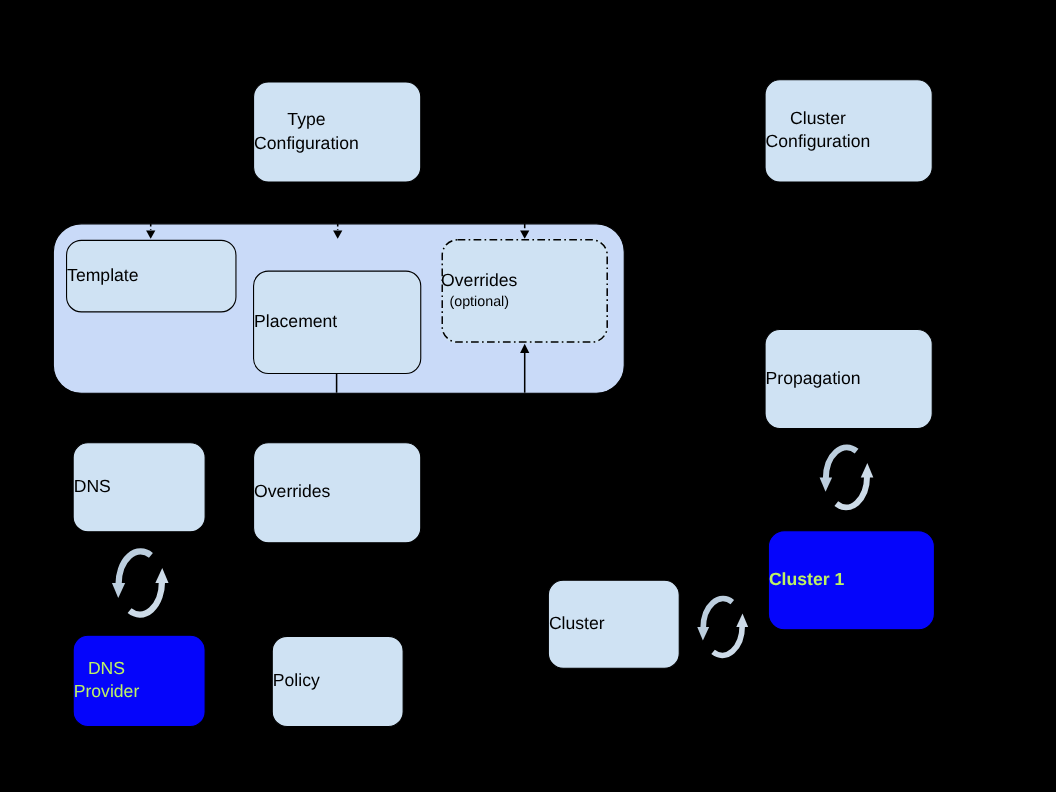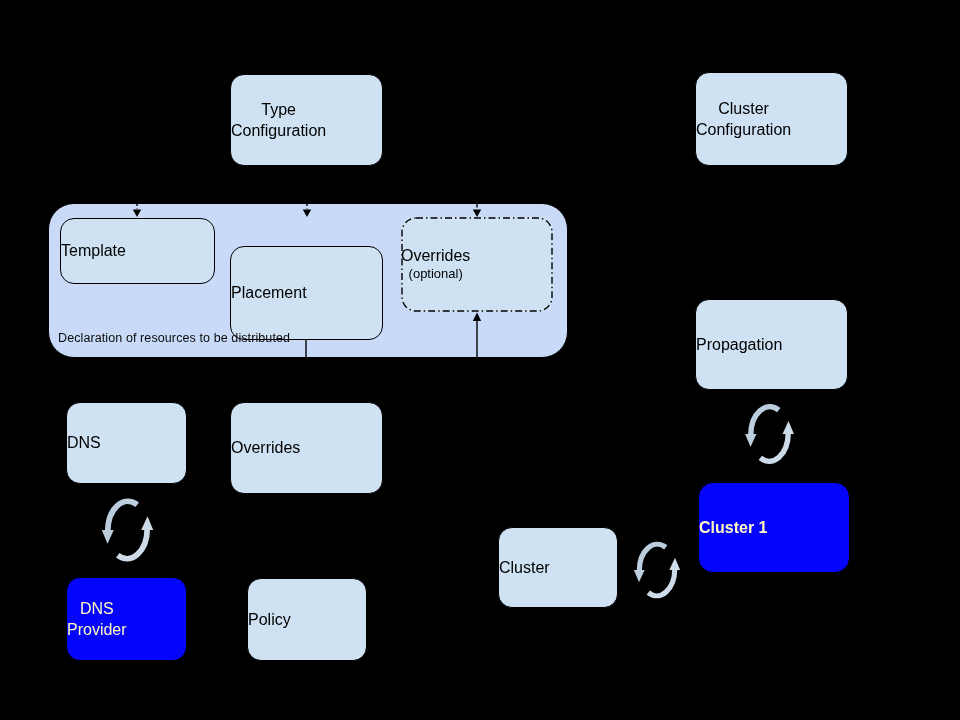--- a/index.html
+++ b/index.html
@@ -7,21 +7,21 @@
     position:relative;width:960px;height:720px;background:#000;overflow:hidden;
     font-family:"Liberation Sans","DejaVu Sans",sans-serif;color:#000;
   }
   .box{
     position:absolute;display:flex;align-items:center;justify-content:flex-start;
     text-align:center;border:1.4px solid #000;border-radius:14px;
     font-size:16px;line-height:1.32;box-sizing:border-box;
   }
   .lbl{white-space:pre-line;}
   .light{background:#cfe2f3;}
-  .blue{background:#0505fb;color:#fef9c3;}
+  .blue{background:#0505fb;color:#bef264;}
   .bold{font-weight:bold;}
   .group-box{
     position:absolute;left:48px;top:203px;width:520px;height:155px;
     background:#c9daf8;border:1.5px solid #000;border-radius:26px;box-sizing:border-box;
   }
   .caption{
     position:absolute;left:58px;top:331px;font-size:12.5px;color:#0a0a0a;letter-spacing:0.1px;
   }
   .overrides-box{border:none;}
   .ov-border{position:absolute;left:0;top:0;width:100%;height:100%;pointer-events:none;}
@@ -83,21 +83,20 @@
   <div class="box light overrides-box" style="left:401px;top:217px;width:152px;height:95px;">
     <svg class="ov-border" viewBox="0 0 152 95" preserveAspectRatio="none">
       <rect x="1" y="1" width="150" height="93" rx="14" ry="14" fill="none" stroke="#000" stroke-width="1.4" stroke-dasharray="7 3 1.5 3"></rect>
     </svg>
     <span class="ov-text">
       <span>Overrides</span>
       <span class="ov-sub">(optional)</span>
     </span>
   </div>
 
-  <div class="caption">Declaration of resources to be distributed</div>
 
   <div class="box light" style="left:66px;top:402px;width:121px;height:82px;">
     <span class="lbl">DNS</span>
   </div>
 
   <svg class="sync" style="left:96px;top:490px;width:63px;height:80px;" viewBox="0 0 100 140">
     <use href="#cycle"></use>
   </svg>
 
   <div class="box blue" style="left:66px;top:577px;width:121px;height:84px;">

